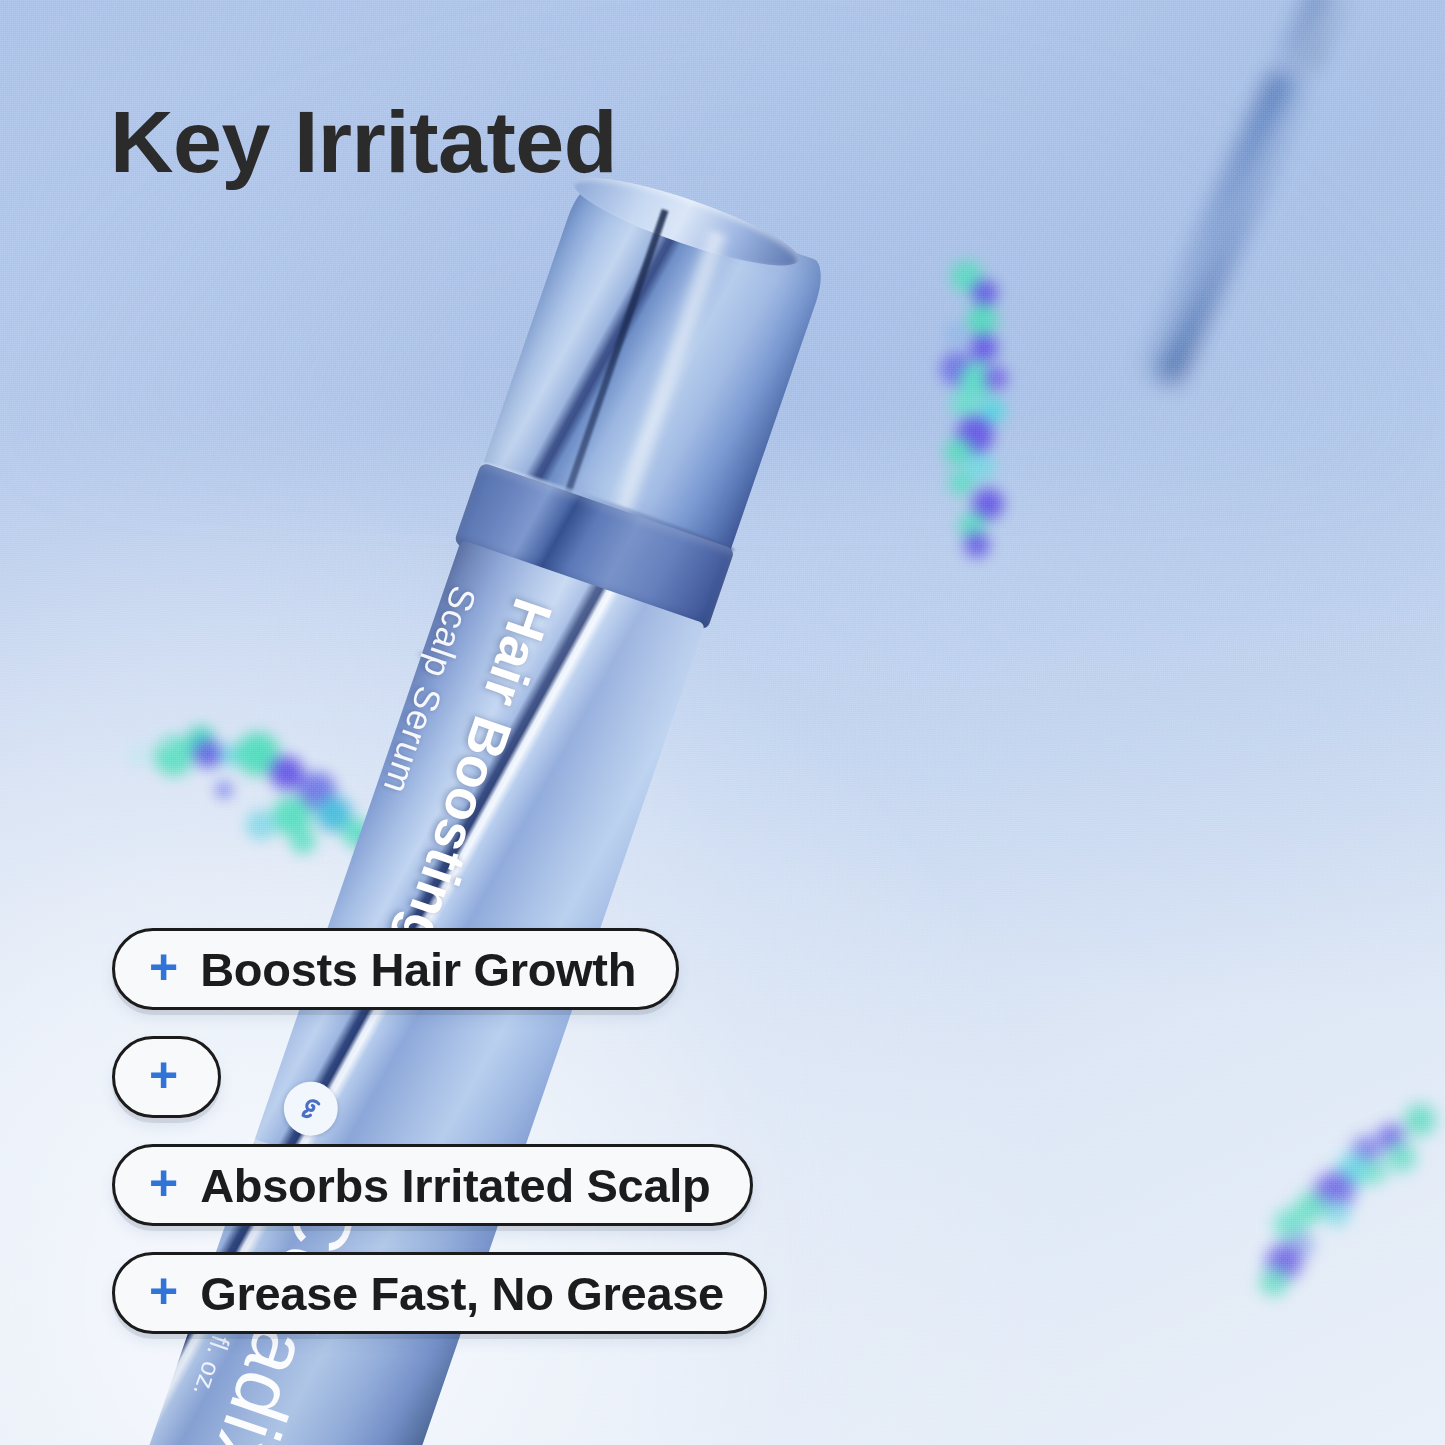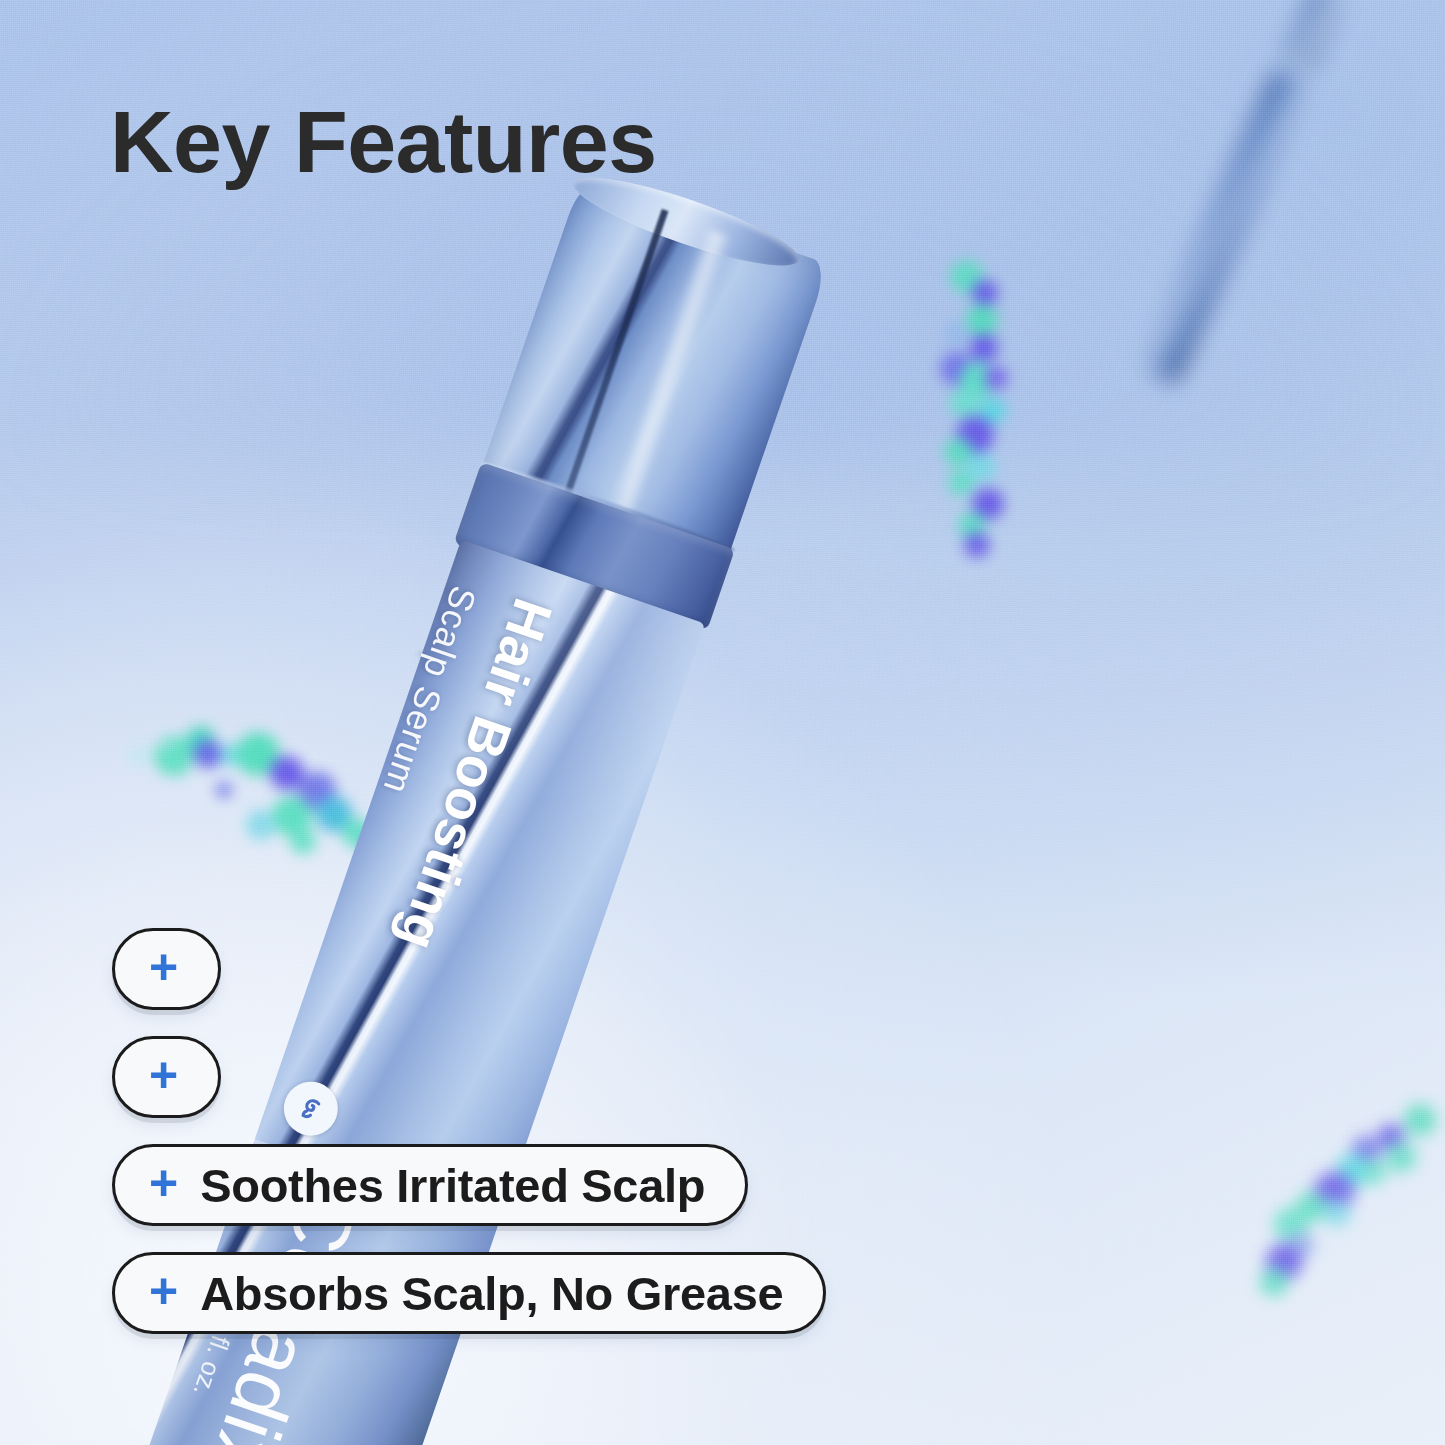--- a/index.html
+++ b/index.html
@@ -474,32 +474,33 @@
       <svg width="36" height="36" viewBox="0 0 36 36" aria-hidden="true">
         <path d="M24 11c-3.4-2.6-8.6-1.6-10.4 2.2-1.6 3.4.6 6.6 3.6 6.6 2 0 3.4-1.2 3.4-2.8 0-1.4-1-2.4-2.2-2.4" fill="none" stroke="#4a6fc4" stroke-width="3.1" stroke-linecap="round"></path>
         <path d="M15 21.5c-1.8 1.2-2.6 3.4-2 5.4 2.6.6 5.4-.4 6.8-2.6" fill="none" stroke="#4a6fc4" stroke-width="3.1" stroke-linecap="round"></path>
       </svg>
     </div>
 
     <div class="bottle-brand">Celladix</div>
     <div class="bottle-volume">.50 fl. oz.</div>
   </div>
 
-  <div class="headline">Key Features</div>
+  <div class="headline">Key Irritated</div>
 
   <div class="features">
     <div class="pill">
       <span class="plus">+</span>
+      <span class="ptext">Boosts Hair Growth</span>
     </div>
     <div class="pill">
       <span class="plus">+</span>
     </div>
     <div class="pill">
       <span class="plus">+</span>
-      <span class="ptext">Soothes Irritated Scalp</span>
+      <span class="ptext">Absorbs Irritated Scalp</span>
     </div>
     <div class="pill">
       <span class="plus">+</span>
-      <span class="ptext">Absorbs Scalp, No Grease</span>
+      <span class="ptext">Grease Fast, No Grease</span>
     </div>
   </div>
 
 </div>
 
 </body></html>

